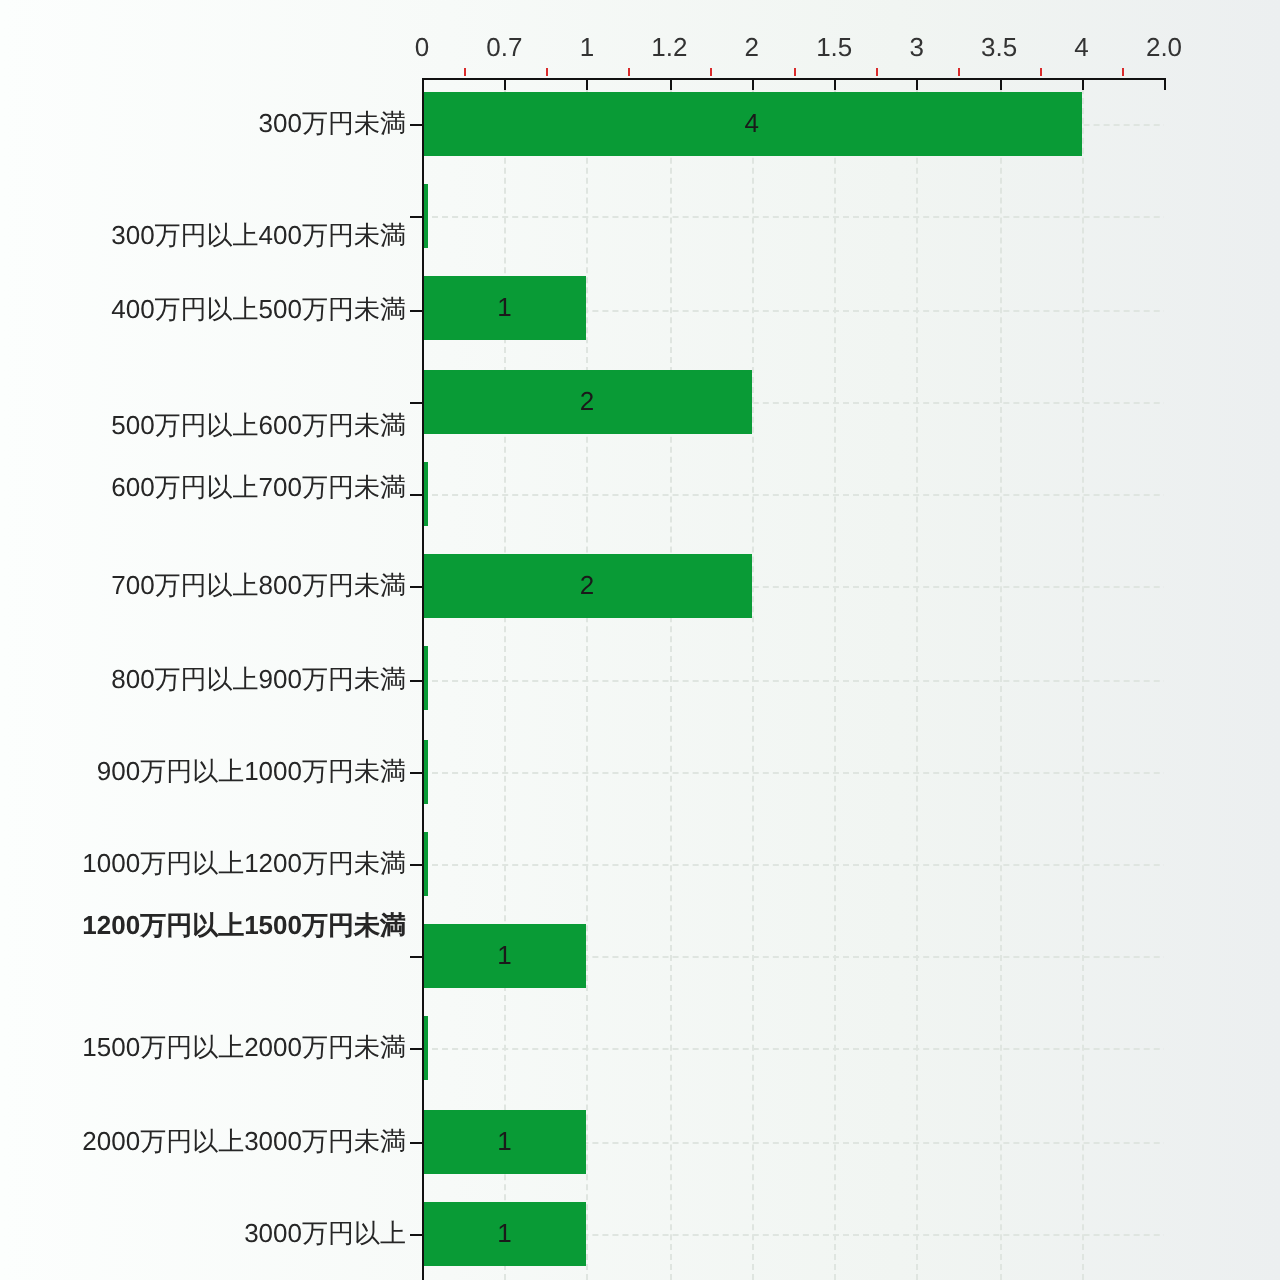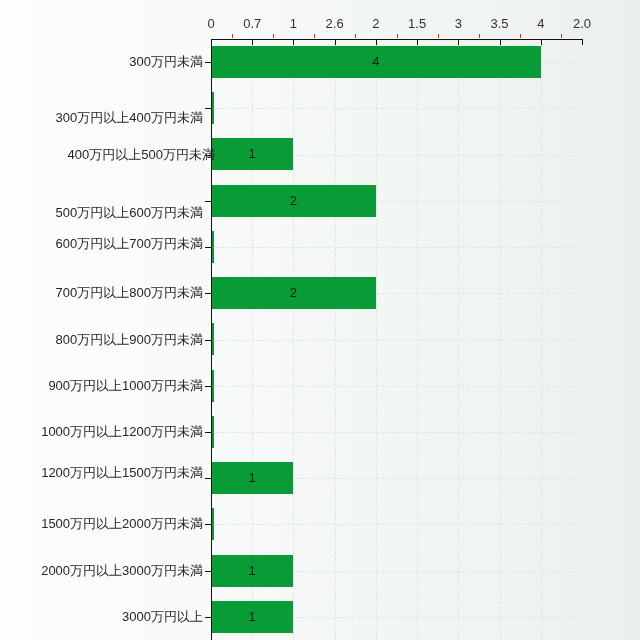--- a/index.html
+++ b/index.html
@@ -208,21 +208,21 @@
   <div id="y-axis-line"></div>
 
   <div id="decor-layer">
       <div class="x-tick-major" style="left: 211px;"></div>
       <div class="x-label" style="left: 211px;">0</div>
       <div class="x-tick-major" style="left: 252.222px;"></div>
       <div class="x-label" style="left: 252.222px;">0.7</div>
       <div class="x-tick-major" style="left: 293.444px;"></div>
       <div class="x-label" style="left: 293.444px;">1</div>
       <div class="x-tick-major" style="left: 334.667px;"></div>
-      <div class="x-label" style="left: 334.667px;">2.6</div>
+      <div class="x-label" style="left: 334.667px;">1.2</div>
       <div class="x-tick-major" style="left: 375.889px;"></div>
       <div class="x-label" style="left: 375.889px;">2</div>
       <div class="x-tick-major" style="left: 417.111px;"></div>
       <div class="x-label" style="left: 417.111px;">1.5</div>
       <div class="x-tick-major" style="left: 458.333px;"></div>
       <div class="x-label" style="left: 458.333px;">3</div>
       <div class="x-tick-major" style="left: 499.556px;"></div>
       <div class="x-label" style="left: 499.556px;">3.5</div>
       <div class="x-tick-major" style="left: 540.778px;"></div>
       <div class="x-label" style="left: 540.778px;">4</div>
@@ -235,35 +235,35 @@
       <div class="x-tick-minor" style="left: 396.5px;"></div>
       <div class="x-tick-minor" style="left: 437.722px;"></div>
       <div class="x-tick-minor" style="left: 478.944px;"></div>
       <div class="x-tick-minor" style="left: 520.167px;"></div>
       <div class="x-tick-minor" style="left: 561.389px;"></div>
       <div class="y-tick" style="top: 62.1154px;"></div>
       <div class="y-label-wrap" style="top: 62.1154px;">300万円未満</div>
       <div class="y-tick" style="top: 108.346px;"></div>
       <div class="y-label-wrap" style="top: 108.346px; margin-top: 10px;">300万円以上400万円未満</div>
       <div class="y-tick" style="top: 154.577px;"></div>
-      <div class="y-label-wrap" style="top: 154.577px; margin-left: 12px;">400万円以上500万円未満</div>
+      <div class="y-label-wrap" style="top: 154.577px;">400万円以上500万円未満</div>
       <div class="y-tick" style="top: 200.808px;"></div>
       <div class="y-label-wrap" style="top: 213px;">500万円以上600万円未満</div>
       <div class="y-tick" style="top: 247.038px;"></div>
       <div class="y-label-wrap" style="top: 244px;">600万円以上700万円未満</div>
       <div class="y-tick" style="top: 293.269px;"></div>
       <div class="y-label-wrap" style="top: 293.269px;">700万円以上800万円未満</div>
       <div class="y-tick" style="top: 339.5px;"></div>
       <div class="y-label-wrap" style="top: 339.5px;">800万円以上900万円未満</div>
       <div class="y-tick" style="top: 385.731px;"></div>
       <div class="y-label-wrap" style="top: 385.731px;">900万円以上1000万円未満</div>
       <div class="y-tick" style="top: 431.962px;"></div>
       <div class="y-label-wrap" style="top: 431.962px;">1000万円以上1200万円未満</div>
       <div class="y-tick" style="top: 478.192px;"></div>
-      <div class="y-label-wrap" style="top: 473px;">1200万円以上1500万円未満</div>
+      <div class="y-label-wrap" style="top: 463px; font-weight: bold;">1200万円以上1500万円未満</div>
       <div class="y-tick" style="top: 524.423px;"></div>
       <div class="y-label-wrap" style="top: 524.423px;">1500万円以上2000万円未満</div>
       <div class="y-tick" style="top: 570.654px;"></div>
       <div class="y-label-wrap" style="top: 570.654px;">2000万円以上3000万円未満</div>
       <div class="y-tick" style="top: 616.885px;"></div>
       <div class="y-label-wrap" style="top: 616.885px;">3000万円以上</div>
     </div>
 
 </div>
 

